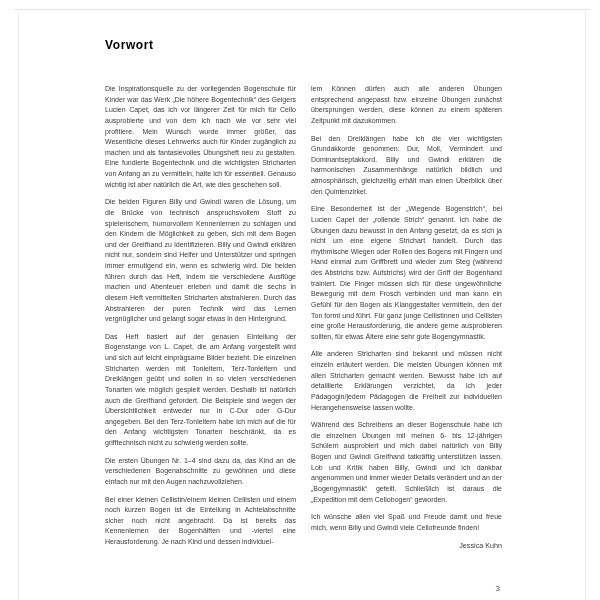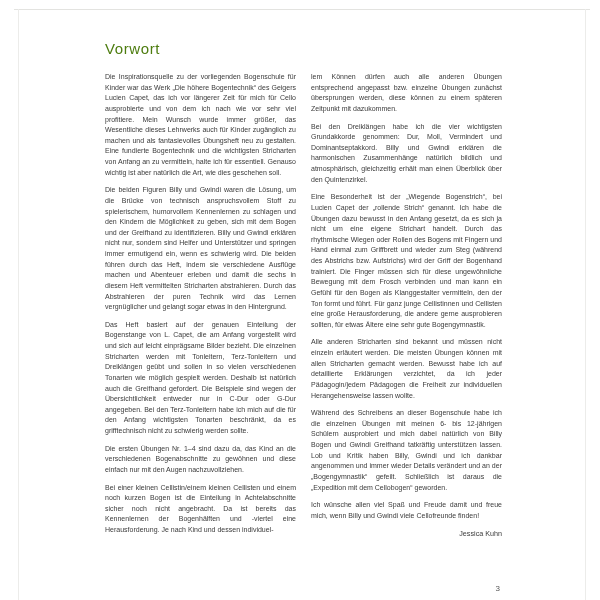--- a/index.html
+++ b/index.html
@@ -32,28 +32,28 @@
   .edge-right {
     position: absolute;
     right: 14px; top: 9px; bottom: 0;
     width: 0;
     border-left: 1px solid #ececea;
   }
   .title {
     position: absolute;
     left: 105px;
     top: 30px;
-    font-size: 15px;
-    font-weight: 400;
+    font-size: 12px;
+    font-weight: 700;
     letter-spacing: 0.6px;
-    color: #4d7c0f;
+    color: #000000;
   }
   .col {
     position: absolute;
-    top: 72px;
+    top: 84px;
     width: 191px;
   }
   .col.left  { left: 105px; }
   .col.right { left: 311px; }
   .col p {
     margin: 0 0 7px 0;
     font-size: 7px;
     line-height: 1.52;
     text-align: justify;
     color: #3a3a3a;

